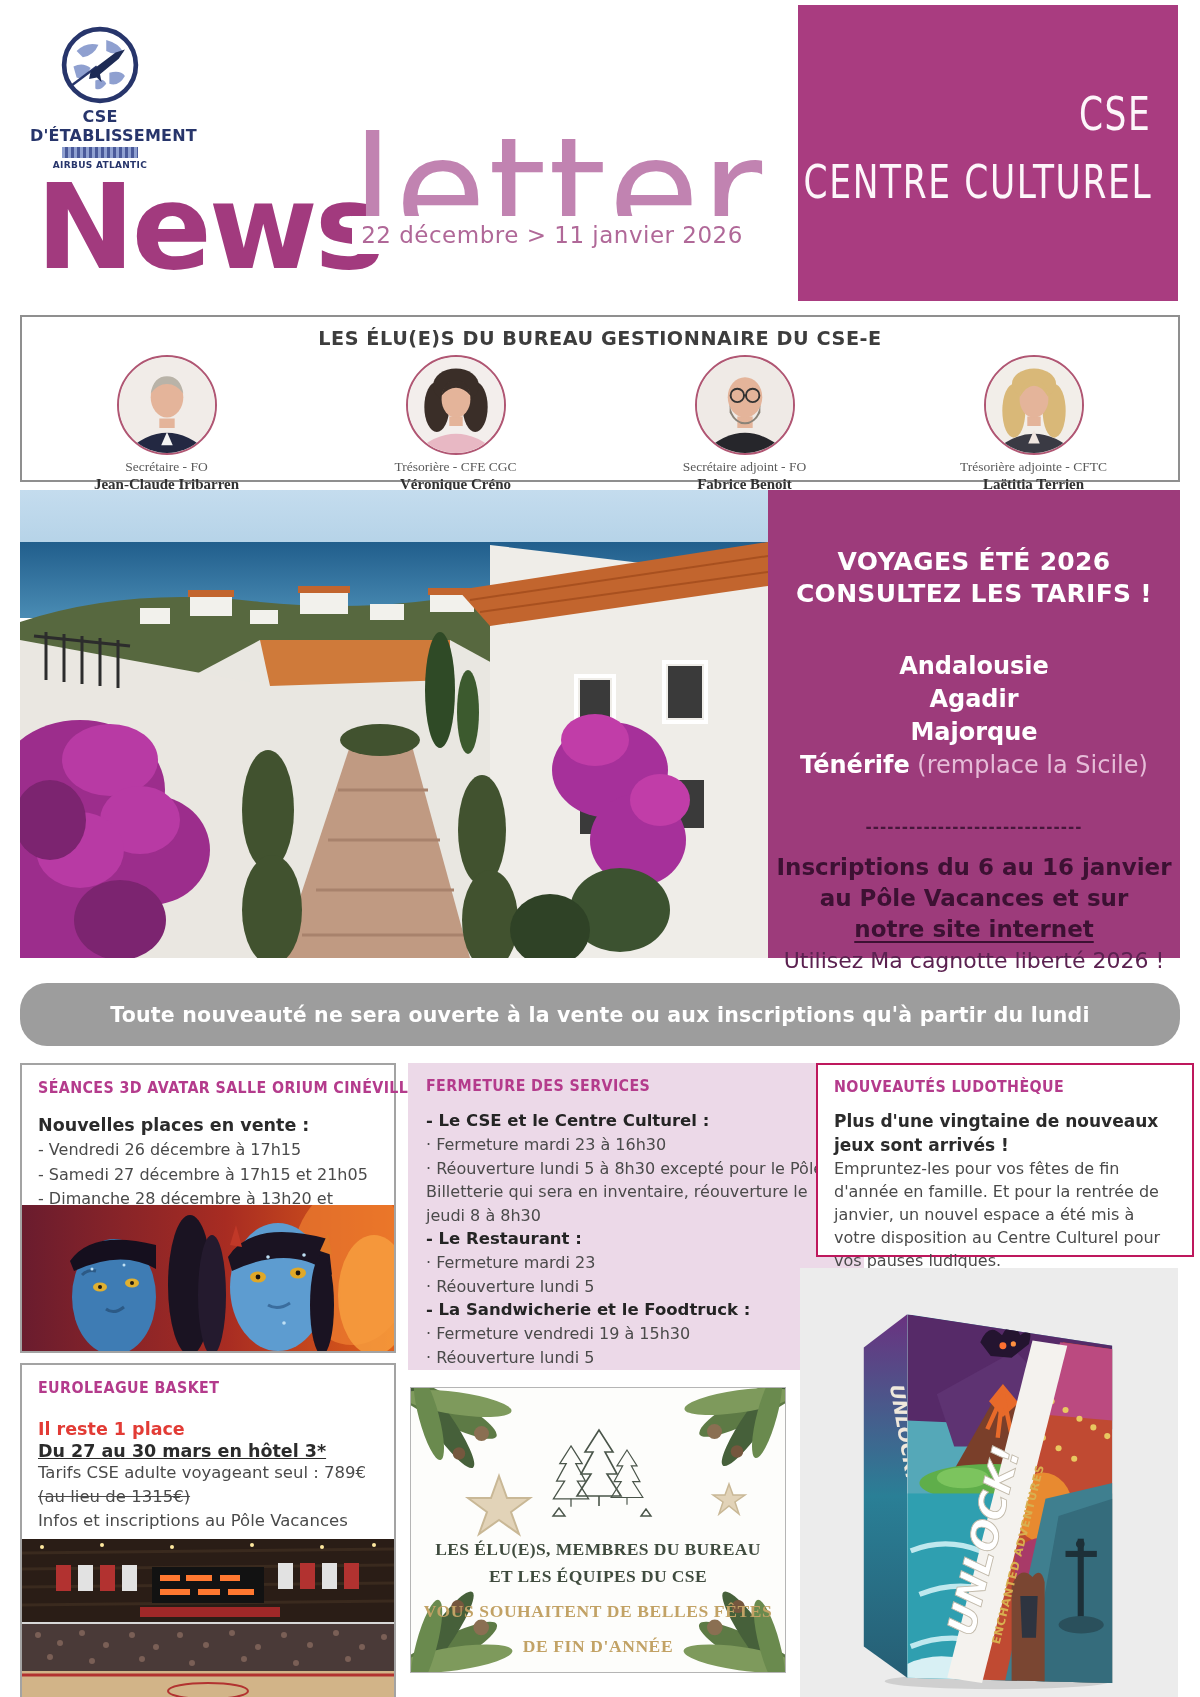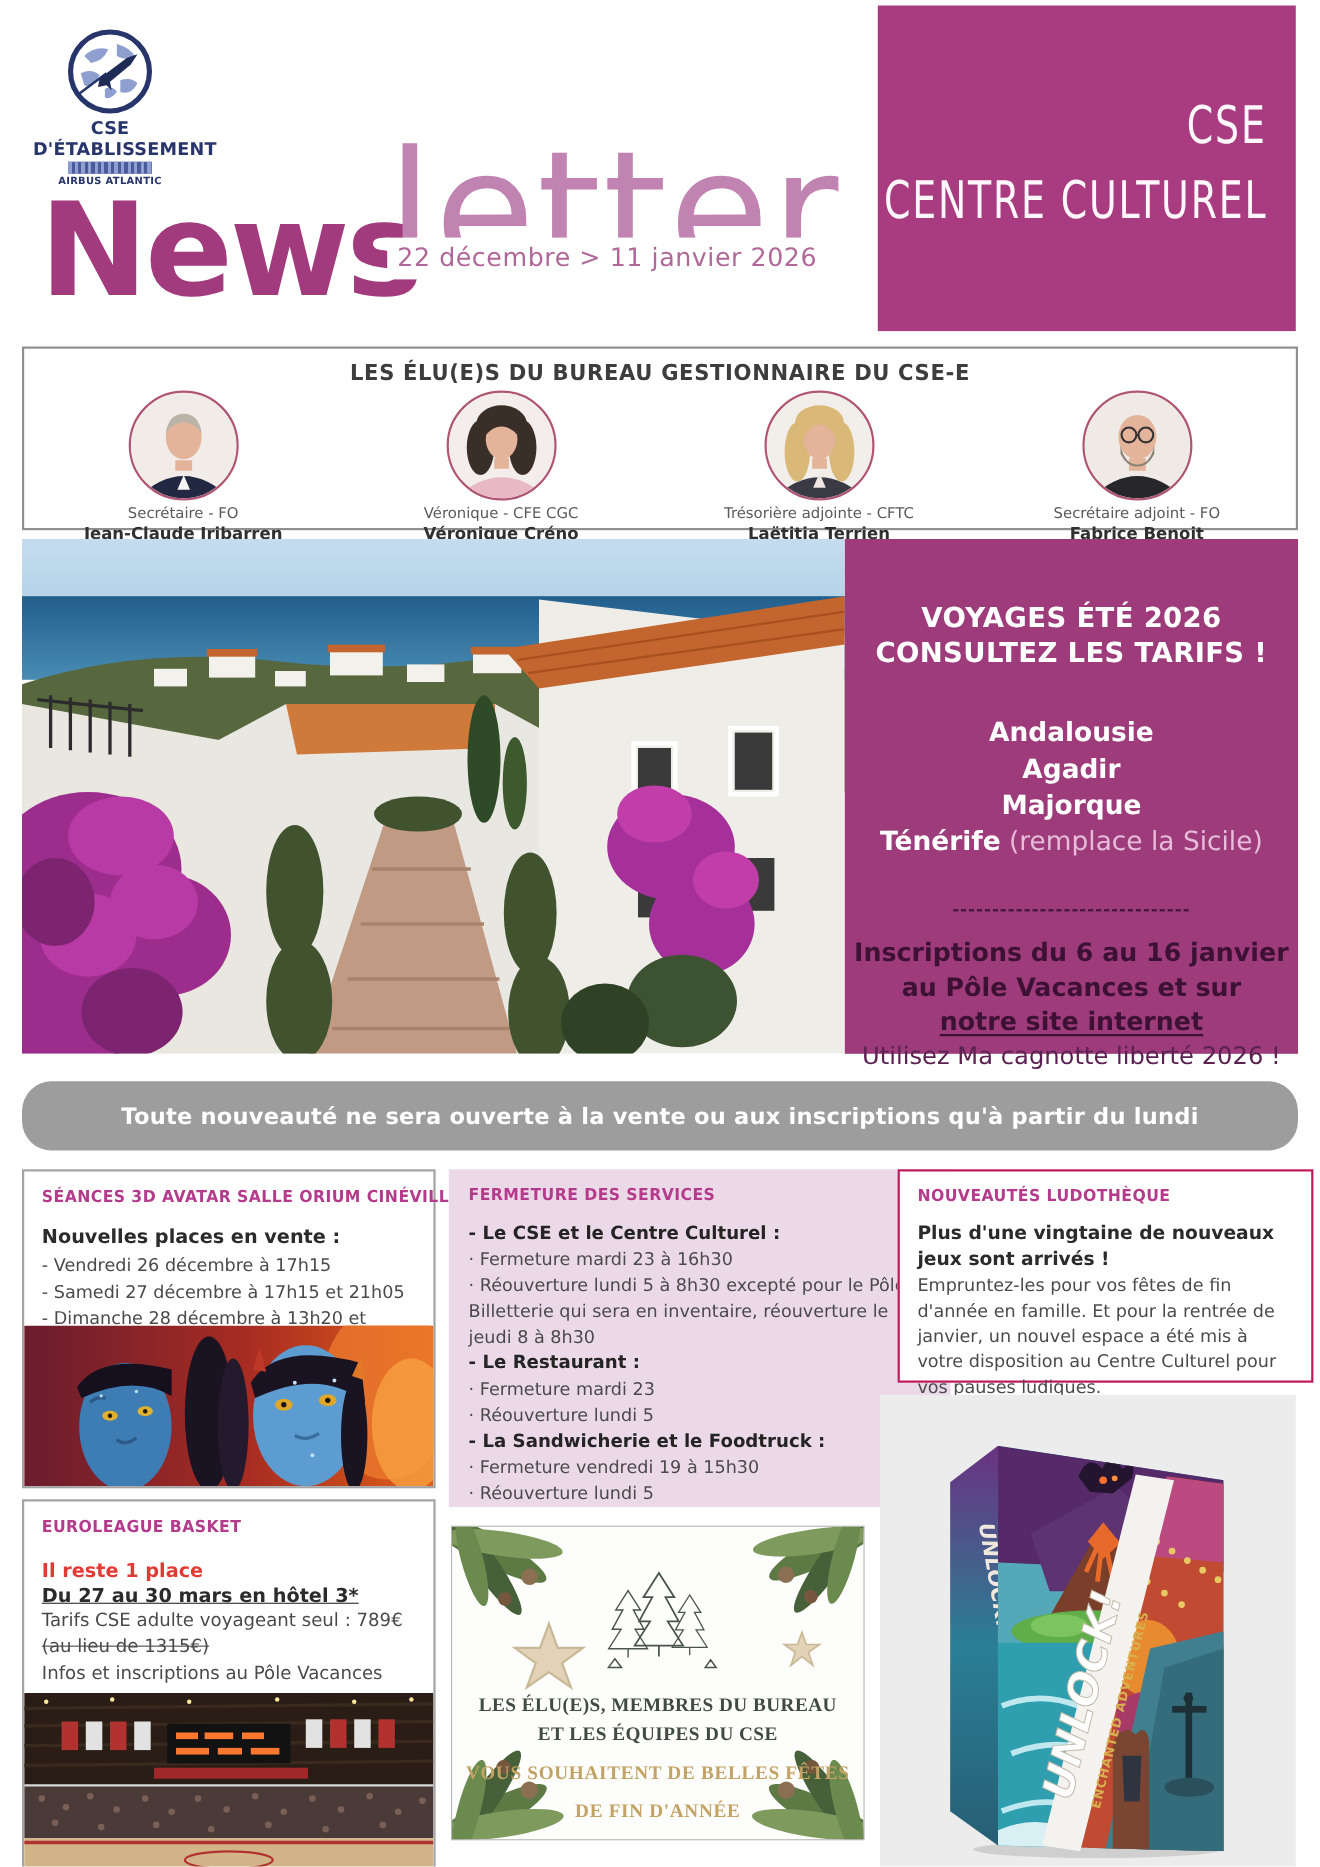--- a/index.html
+++ b/index.html
@@ -23,21 +23,21 @@
   .corner-box .cb{position:absolute;right:26px;color:#fdf6fa;font-weight:400;
                   transform:scale(.82,1.12);transform-origin:right center;letter-spacing:2px;white-space:nowrap;}
   .cb1{top:84px;font-size:42px;}
   .cb2{top:152px;font-size:42px;}
   
   .bureau{position:absolute;left:20px;top:315px;width:1160px;height:167px;border:2px solid #8f8f8f;
           box-sizing:border-box;background:#fff;}
   .bureau-title{text-align:center;margin-top:9px;font-size:20px;font-weight:700;color:#3d3d3d;
                 letter-spacing:.6px;transform:scaleX(.96);}
   .members{display:flex;margin-top:5px;}
-  .member{flex:1;text-align:center;}
+  .member{flex:1;text-align:center;font-family:Liberation Serif, serif;}
   .avatar{width:96px;height:96px;border-radius:50%;border:2px solid #b05673;margin:0 auto;
           overflow:hidden;background:#f4f0ee;}
   .m-role{font-size:13.5px;color:#5a5a5a;margin-top:4px;}
   .m-name{font-size:15px;font-weight:700;color:#303030;margin-top:1px;}
   
   .hero-photo{position:absolute;left:20px;top:490px;width:748px;height:468px;overflow:hidden;}
   .hero-panel{position:absolute;left:768px;top:490px;width:412px;height:468px;background:#9d3b7b;
               text-align:center;box-sizing:border-box;padding-top:56px;}
   .hp-t1,.hp-t2{color:#fff;font-weight:800;font-size:25px;line-height:32px;letter-spacing:.3px;}
   .hp-dest{color:#fff;font-weight:800;font-size:24px;line-height:33px;}
@@ -147,57 +147,57 @@
             <circle cx="50" cy="50" r="50" fill="#f3eeec"></circle>
             <path d="M6,100 Q50,60 94,100 Z" fill="#e8b8c4"></path>
             <ellipse cx="30" cy="52" rx="13" ry="26" fill="#3a2e28"></ellipse>
             <ellipse cx="70" cy="52" rx="13" ry="26" fill="#3a2e28"></ellipse>
             <ellipse cx="50" cy="30" rx="24" ry="18" fill="#3a2e28"></ellipse>
             <path d="M43,62 L57,62 L57,72 L43,72 Z" fill="#e4b49a"></path>
             <ellipse cx="50" cy="44" rx="15" ry="19" fill="#e4b49a"></ellipse>
             <path d="M35,40 Q38,24 50,24 Q62,24 65,40 Q58,32 50,32 Q42,32 35,40 Z" fill="#3a2e28"></path>
           </svg>
         </div>
-        <div class="m-role">Véronique - CFE CGC</div>
+        <div class="m-role">Trésorière - CFE CGC</div>
         <div class="m-name">Véronique Créno</div>
+      </div>
+
+      <div class="member">
+        <div class="avatar">
+          <svg width="96" height="96" viewBox="0 0 100 100">
+            <circle cx="50" cy="50" r="50" fill="#efeae6"></circle>
+            <path d="M6,100 Q50,58 94,100 Z" fill="#26262b"></path>
+            <path d="M42,62 L58,62 L58,74 L42,74 Z" fill="#e4b49a"></path>
+            <ellipse cx="50" cy="42" rx="18" ry="21" fill="#e4b49a"></ellipse>
+            <path d="M34,50 Q38,68 50,68 Q62,68 66,50 L66,58 Q60,70 50,70 Q40,70 34,58 Z" fill="#8a8378"></path>
+            <circle cx="42" cy="40" r="7" fill="none" stroke="#333" stroke-width="2"></circle>
+            <circle cx="58" cy="40" r="7" fill="none" stroke="#333" stroke-width="2"></circle>
+            <line x1="49" y1="40" x2="51" y2="40" stroke="#333" stroke-width="2"></line>
+          </svg>
+        </div>
+        <div class="m-role">Secrétaire adjoint - FO</div>
+        <div class="m-name">Fabrice Benoit</div>
       </div>
 
       <div class="member">
         <div class="avatar">
           <svg width="96" height="96" viewBox="0 0 100 100">
             <circle cx="50" cy="50" r="50" fill="#f2eee9"></circle>
             <path d="M6,100 Q50,60 94,100 Z" fill="#3a3a44"></path>
             <path d="M44,90 L50,76 L56,90 Z" fill="#f0e6e0"></path>
             <ellipse cx="29" cy="56" rx="12" ry="28" fill="#d9b878"></ellipse>
             <ellipse cx="71" cy="56" rx="12" ry="28" fill="#d9b878"></ellipse>
             <ellipse cx="50" cy="28" rx="23" ry="16" fill="#d9b878"></ellipse>
             <path d="M43,62 L57,62 L57,72 L43,72 Z" fill="#e4b49a"></path>
             <ellipse cx="50" cy="44" rx="15" ry="19" fill="#e4b49a"></ellipse>
             <path d="M35,42 Q37,24 50,24 Q63,24 65,42 Q58,30 50,30 Q42,30 35,42 Z" fill="#d9b878"></path>
           </svg>
         </div>
         <div class="m-role">Trésorière adjointe - CFTC</div>
         <div class="m-name">Laëtitia Terrien</div>
-      </div>
-
-      <div class="member">
-        <div class="avatar">
-          <svg width="96" height="96" viewBox="0 0 100 100">
-            <circle cx="50" cy="50" r="50" fill="#efeae6"></circle>
-            <path d="M6,100 Q50,58 94,100 Z" fill="#26262b"></path>
-            <path d="M42,62 L58,62 L58,74 L42,74 Z" fill="#e4b49a"></path>
-            <ellipse cx="50" cy="42" rx="18" ry="21" fill="#e4b49a"></ellipse>
-            <path d="M34,50 Q38,68 50,68 Q62,68 66,50 L66,58 Q60,70 50,70 Q40,70 34,58 Z" fill="#8a8378"></path>
-            <circle cx="42" cy="40" r="7" fill="none" stroke="#333" stroke-width="2"></circle>
-            <circle cx="58" cy="40" r="7" fill="none" stroke="#333" stroke-width="2"></circle>
-            <line x1="49" y1="40" x2="51" y2="40" stroke="#333" stroke-width="2"></line>
-          </svg>
-        </div>
-        <div class="m-role">Secrétaire adjoint - FO</div>
-        <div class="m-name">Fabrice Benoit</div>
       </div>
 
     </div>
   </div>
 
   <div class="hero-photo">
     <svg width="748" height="468" viewBox="0 0 748 468" preserveAspectRatio="none">
       <defs>
         <linearGradient id="sky" x1="0" y1="0" x2="0" y2="1">
           <stop offset="0" stop-color="#c4dcee"></stop>

